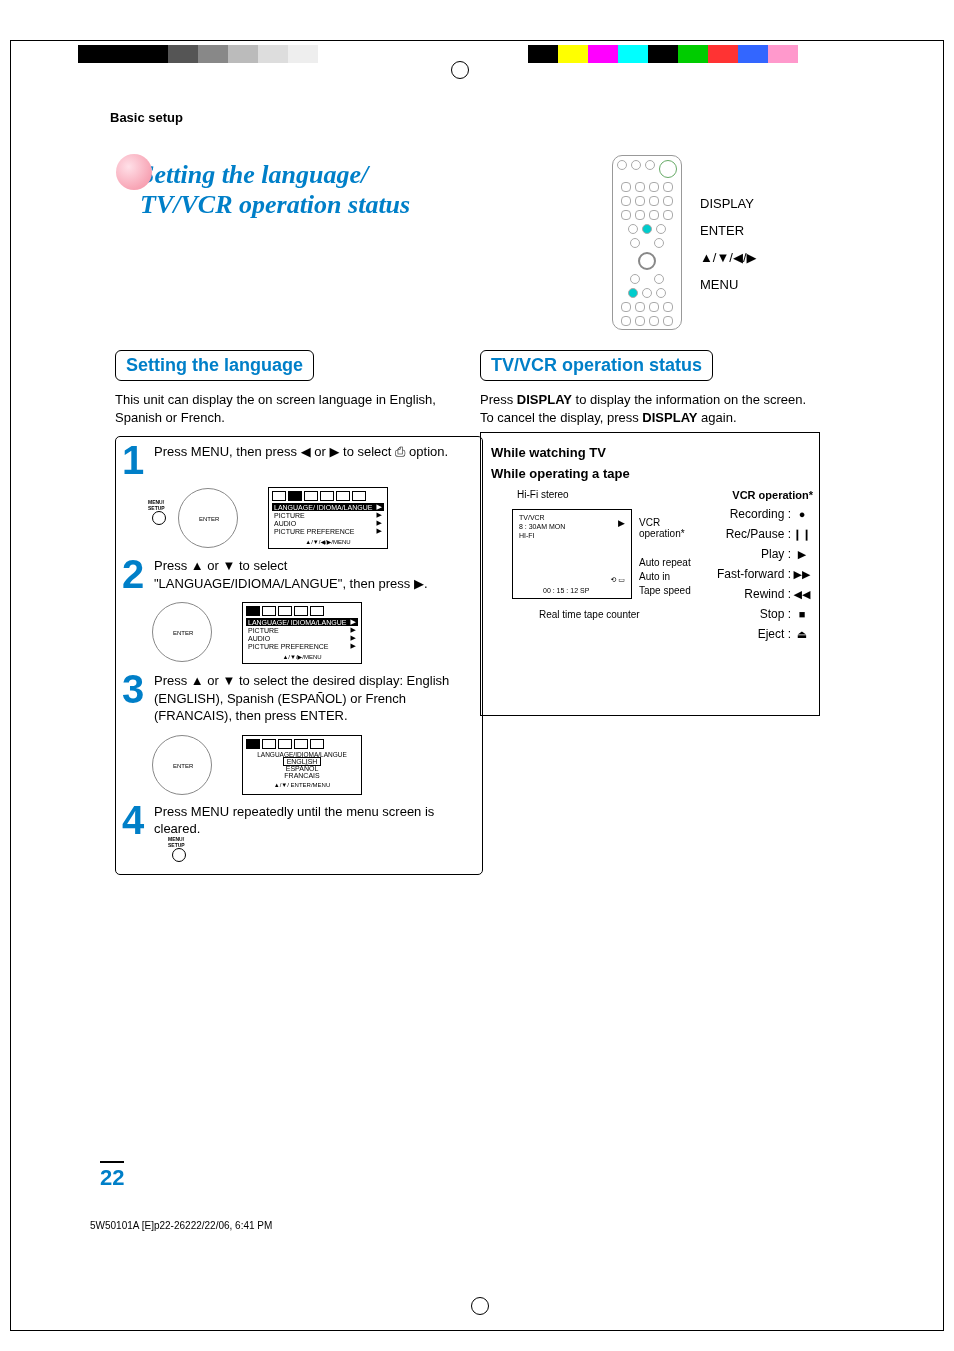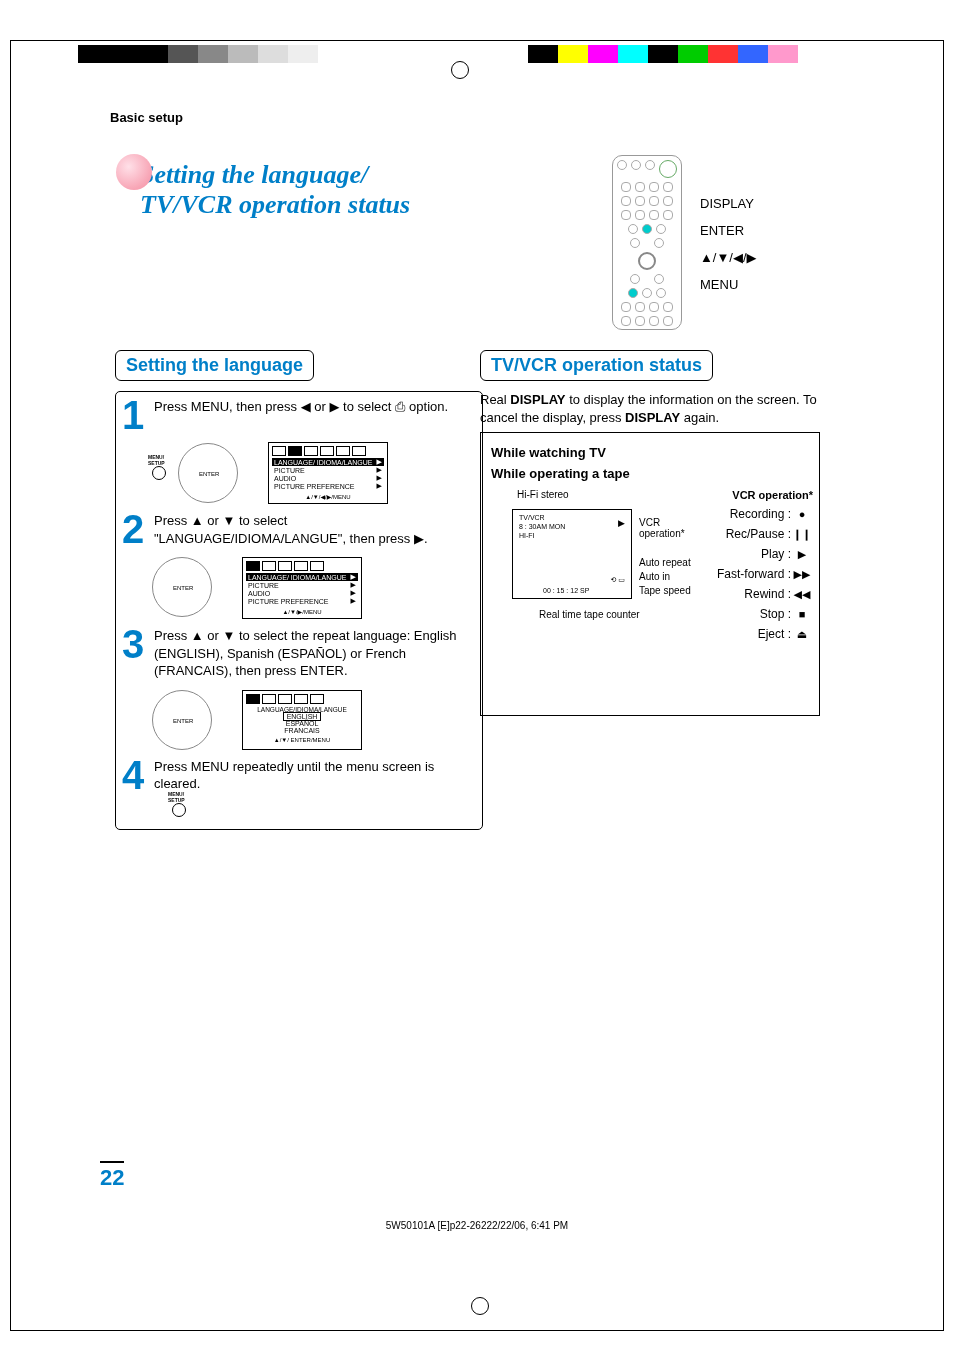--- a/index.html
+++ b/index.html
@@ -43,21 +43,21 @@
 .tv-screen{position:absolute;top:20px;left:90px;width:140px;height:90px;border:1px solid #000}
 .tv-label{position:absolute;font-size:10px;line-height:1.1}
 .tv-inner{font-size:7px;position:absolute}
 .ops-wrap{position:relative;height:220px;margin-top:8px}
 .ops-screen{position:absolute;top:20px;left:25px;width:120px;height:90px;border:1px solid #000}
 .ops-list{position:absolute;top:0;right:0;width:140px;font-size:12px;text-align:right}
 .ops-list div{margin-bottom:6px}
 .ops-head{font-weight:bold;font-size:11px}
 .sym{font-family:Arial;font-size:11px;display:inline-block;width:22px;text-align:center}
 .page-num{position:absolute;bottom:160px;left:100px;font-size:22px;font-weight:bold;color:#007fc8;border-top:2px solid #000;padding-top:2px}
-.footer{position:absolute;bottom:120px;left:90px;right:90px;display:flex;justify-content:center;font-size:10px}
+.footer{position:absolute;bottom:120px;left:90px;right:90px;display:flex;justify-content:flex-start;font-size:10px}
 .remote-row{display:flex;gap:4px;justify-content:center;margin-top:4px}
 .rbtn{width:10px;height:10px;border:1px solid #aaa;border-radius:4px}
 .rbtn.round{border-radius:50%}
 .rbtn.lg{width:18px;height:18px}
 .menu-btn{width:18px;height:14px;position:relative}
 .menu-btn::before{content:'MENU/\A SETUP';white-space:pre;font-size:5px;font-weight:bold;position:absolute;top:-12px;left:-4px}
 .menu-btn .circ{width:14px;height:14px;border:1.5px solid #000;border-radius:50%;display:block}
 </style>
 </head>
 <body>
@@ -156,20 +156,21 @@
 </div>
 <div class="remote-labels">
   <div>DISPLAY</div>
   <div>ENTER</div>
   <div>▲/▼/◀/▶</div>
   <div>MENU</div>
 </div>
 
 <div class="left-col">
   <div class="section-bar">Setting the language</div>
+  <p class="body-text">This unit can display the on screen language in English, Spanish or French.</p>
 
   <div class="steps-box">
 
     <div class="step">
       <div class="step-num">1</div>
       <div class="step-text">Press MENU, then press ◀ or ▶ to select ⎙ option.</div>
     </div>
     <div class="step-diagrams">
       <div style="display:flex;gap:8px;align-items:center">
         <div class="menu-btn">
@@ -237,21 +238,21 @@
         <div class="osd-line">
             <span>PICTURE PREFERENCE</span>
             <span>▶</span>
           </div>
         <div class="osd-foot">▲/▼/▶/MENU</div>
       </div>
     </div>
 
     <div class="step">
       <div class="step-num">3</div>
-      <div class="step-text">Press ▲ or ▼ to select the repeat language: English (ENGLISH), Spanish (ESPAÑOL) or French (FRANCAIS), then press ENTER.</div>
+      <div class="step-text">Press ▲ or ▼ to select the desired display: English (ENGLISH), Spanish (ESPAÑOL) or French (FRANCAIS), then press ENTER.</div>
     </div>
     <div class="step-diagrams">
       <div class="dpad"></div>
       <div class="osd">
         <div class="osd-icons">
             <div class="osd-icon on"></div>
             <div class="osd-icon"></div>
             <div class="osd-icon"></div>
             <div class="osd-icon"></div>
             <div class="osd-icon"></div>
@@ -272,21 +273,21 @@
         <div class="menu-btn">
           <span class="circ"></span>
         </div>
       </div>
   </div>
 </div>
 
 <div class="right-col">
   <div class="section-bar">TV/VCR operation status</div>
   <p class="body-text">
-    <span>Real </span><b>DISPLAY</b><span> to display the information on the screen. To cancel the display, press </span><b>DISPLAY</b><span> again.</span>
+    <span>Press </span><b>DISPLAY</b><span> to display the information on the screen. To cancel the display, press </span><b>DISPLAY</b><span> again.</span>
   </p>
 
   <div class="tv-frame">
     <div class="tv-sub">While watching TV</div>
 
     <div class="tv-sub">While operating a tape</div>
     <div class="ops-wrap">
       <div class="tv-label" style="top:0;left:30px">Hi-Fi stereo</div>
       <div class="ops-screen">
         <div class="tv-inner" style="top:4px;left:6px">TV/VCR</div>

